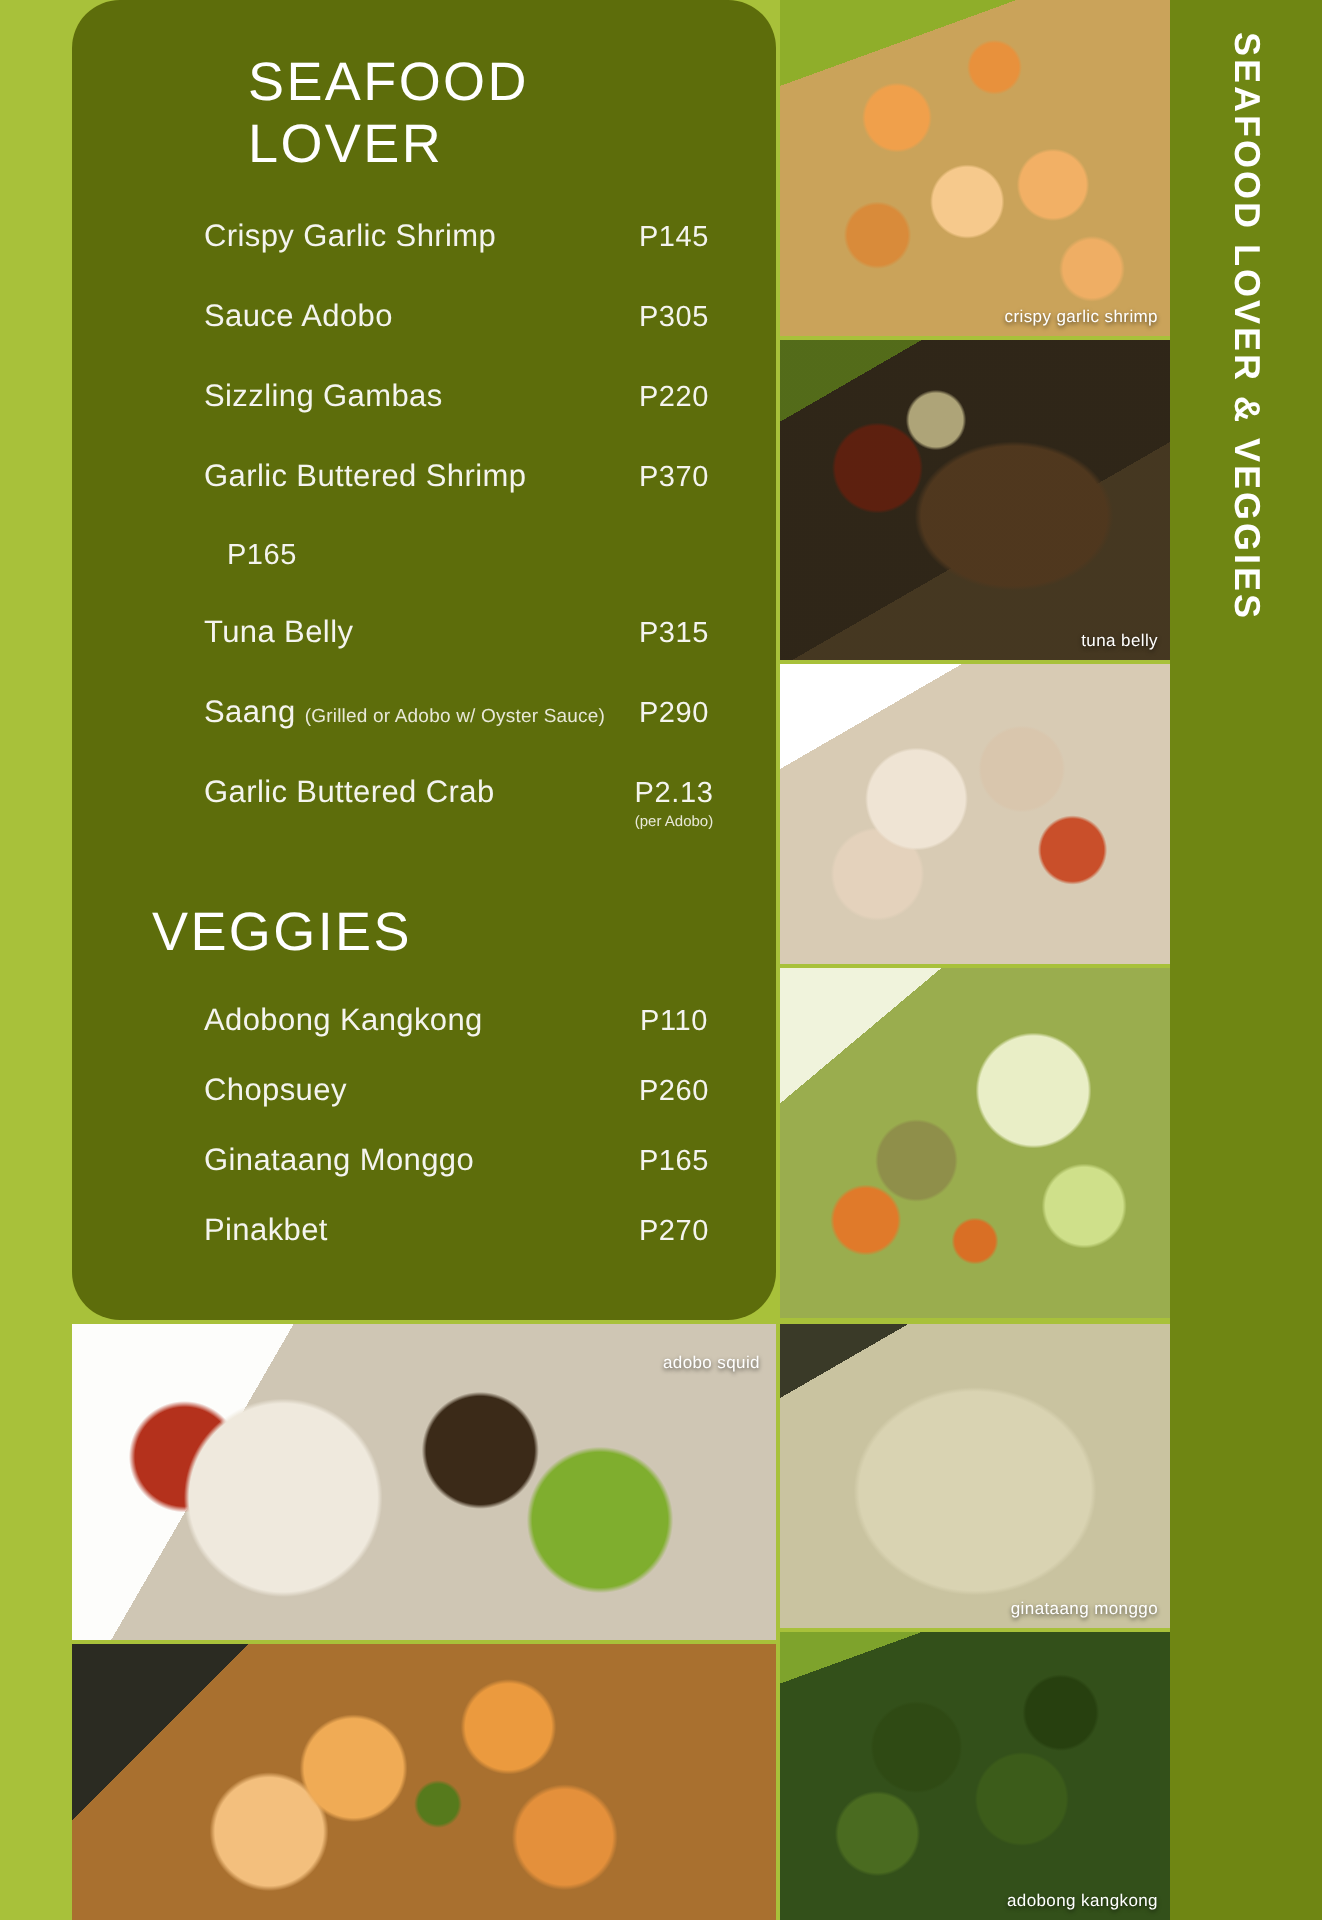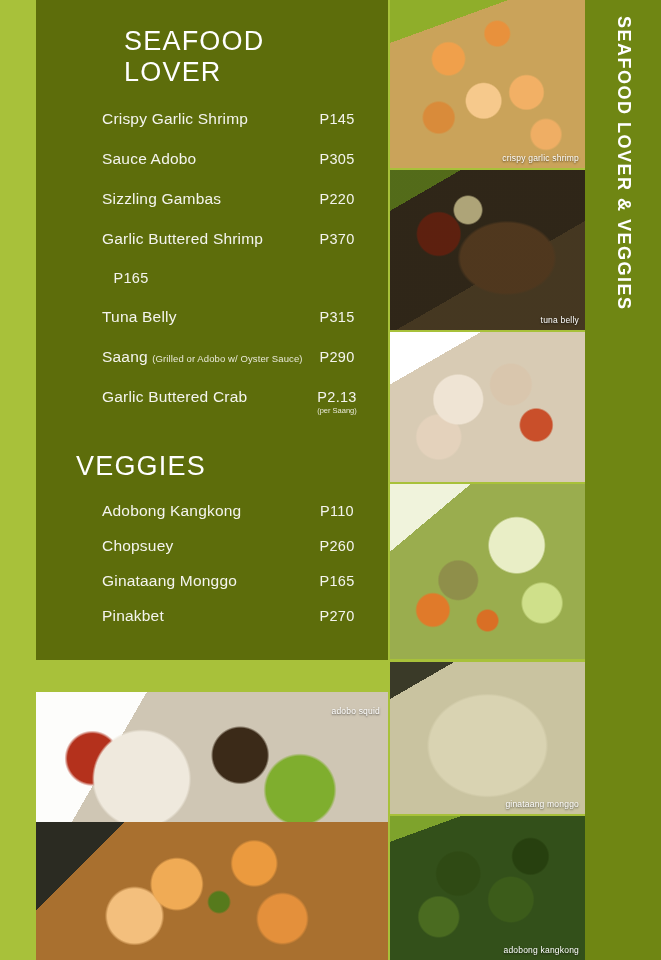--- a/index.html
+++ b/index.html
@@ -18,20 +18,21 @@
     overflow: hidden;
   }
   
   .menu-panel {
     position: absolute;
     left: 36px;
     top: 0;
     width: 352px;
     height: 660px;
     background: #5d6d0b;
+    border-radius: 24px;
   }
   .menu-inner {
     padding: 26px 22px 0 30px;
     color: #ffffff;
   }
   .section-title {
     font-size: 27px;
     letter-spacing: 1.2px;
     font-weight: normal;
     color: #ffffff;
@@ -225,21 +226,21 @@
       <div class="item">
         <span class="item-name">Tuna Belly</span>
         <span class="item-price">P315</span>
       </div>
       <div class="item">
         <span class="item-name"><span>Saang</span> <span class="item-note">(Grilled or Adobo w/ Oyster Sauce)</span></span>
         <span class="item-price">P290</span>
       </div>
       <div class="item">
         <span class="item-name">Garlic Buttered Crab</span>
-        <span class="item-price"><span>P2.13</span><span class="price-sub">(per Saang)</span></span>
+        <span class="item-price"><span>P2.13</span><span class="price-sub">(per Adobo)</span></span>
       </div>
 
       <h1 class="section-title veggies">VEGGIES</h1>
 
       <div class="item tight">
         <span class="item-name">Adobong Kangkong</span>
         <span class="item-price">P110</span>
       </div>
       <div class="item tight">
         <span class="item-name">Chopsuey</span>
@@ -265,21 +266,21 @@
     <span class="cap" style="right:6px; bottom:5px;">tuna belly</span>
   </div>
 
   <div class="photo ph-saang" style="left:390px; top:332px; width:195px; height:150px;"></div>
   <span class="cap-tab" style="position:absolute; left:396px; top:336px;">saang</span>
 
   <div class="photo ph-chopsuey" style="left:390px; top:484px; width:195px; height:175px;">
     
   </div>
 
-  <div class="photo ph-squid" style="left:36px; top:692px; width:352px; height:158px;">
+  <div class="photo ph-squid" style="left:36px; top:662px; width:352px; height:158px;">
     <span class="cap" style="right:8px; top:14px;">adobo squid</span>
   </div>
 
   <div class="photo ph-monggo" style="left:390px; top:662px; width:195px; height:152px;">
     <span class="cap" style="right:6px; bottom:5px;">ginataang monggo</span>
   </div>
 
   <div class="photo ph-gambas" style="left:36px; top:822px; width:352px; height:138px;">
     
   </div>

